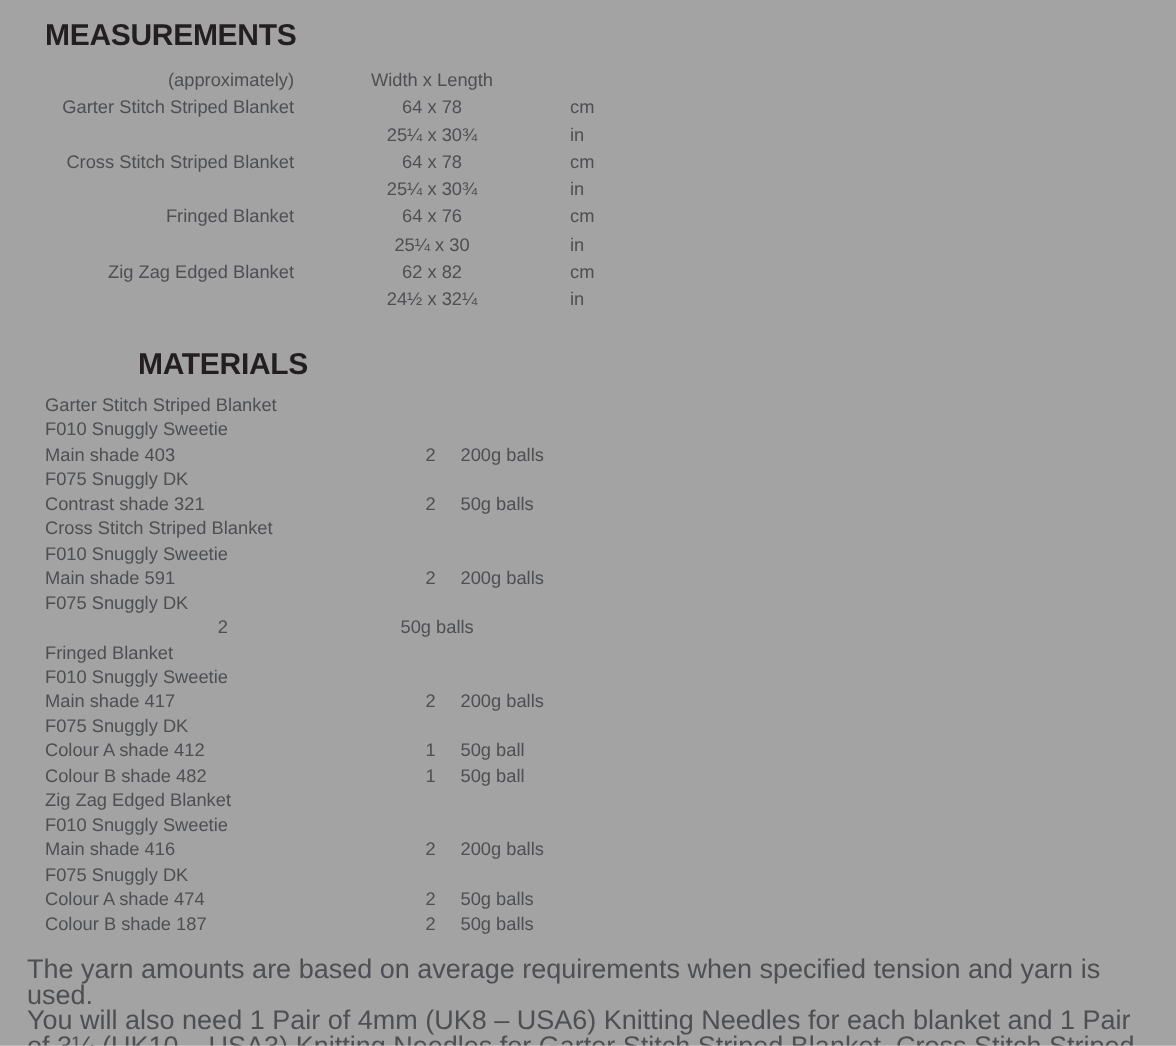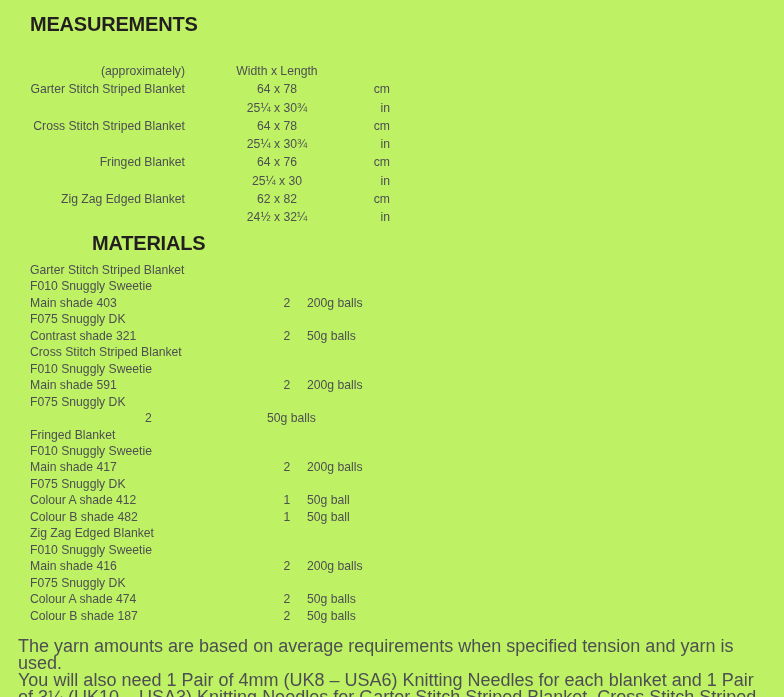--- a/index.html
+++ b/index.html
@@ -2,38 +2,38 @@
 <html><head>
 <meta charset="utf-8">
 <style>
   html, body { margin:0; padding:0; }
   body {
     width:784px; height:697px; position:relative;
     background:#ffffff;
     font-family:"Liberation Sans", sans-serif;
     -webkit-font-smoothing:antialiased;
   }
-  .page { position:absolute; inset:0; background:#bef264; overflow:hidden; }
+  .page { position:absolute; inset:0; background:#a3a3a3; overflow:hidden; }
 
   .sec-title {
     font-size:20px; font-weight:bold; color:#231f20;
     letter-spacing:-0.2px; margin:0; line-height:24px;
   }
 
   
   #measurements { position:absolute; top:12px; left:0; width:400px; }
   #measurements .sec-title { margin-left:30px; }
-  .m-table { margin-top:26px; }
+  .m-table { margin-top:8px;padding-left:11px; }
   .m-row {
     display:grid; grid-template-columns:185px 184px 21px;
     line-height:18.3px; font-size:12.2px; color:#4d4f52;
   }
   .m-label  { text-align:right; white-space:nowrap; }
   .m-size   { text-align:center; white-space:nowrap; }
-  .m-unit   { text-align:right; white-space:nowrap; }
+  .m-unit   { white-space:nowrap; }
 
   
   #materials { position:absolute; top:231px; left:12px; width:400px; }
   #materials .sec-title { margin-left:80px; }
   .mat-table { margin-top:7px; margin-left:18px; width:372px; }
   .mat-row {
     display:grid; grid-template-columns:237px 40px 95px;
     line-height:16.45px; font-size:12.2px; color:#4d4f52;
   }
   .mat-label  { text-align:left; white-space:nowrap; }

